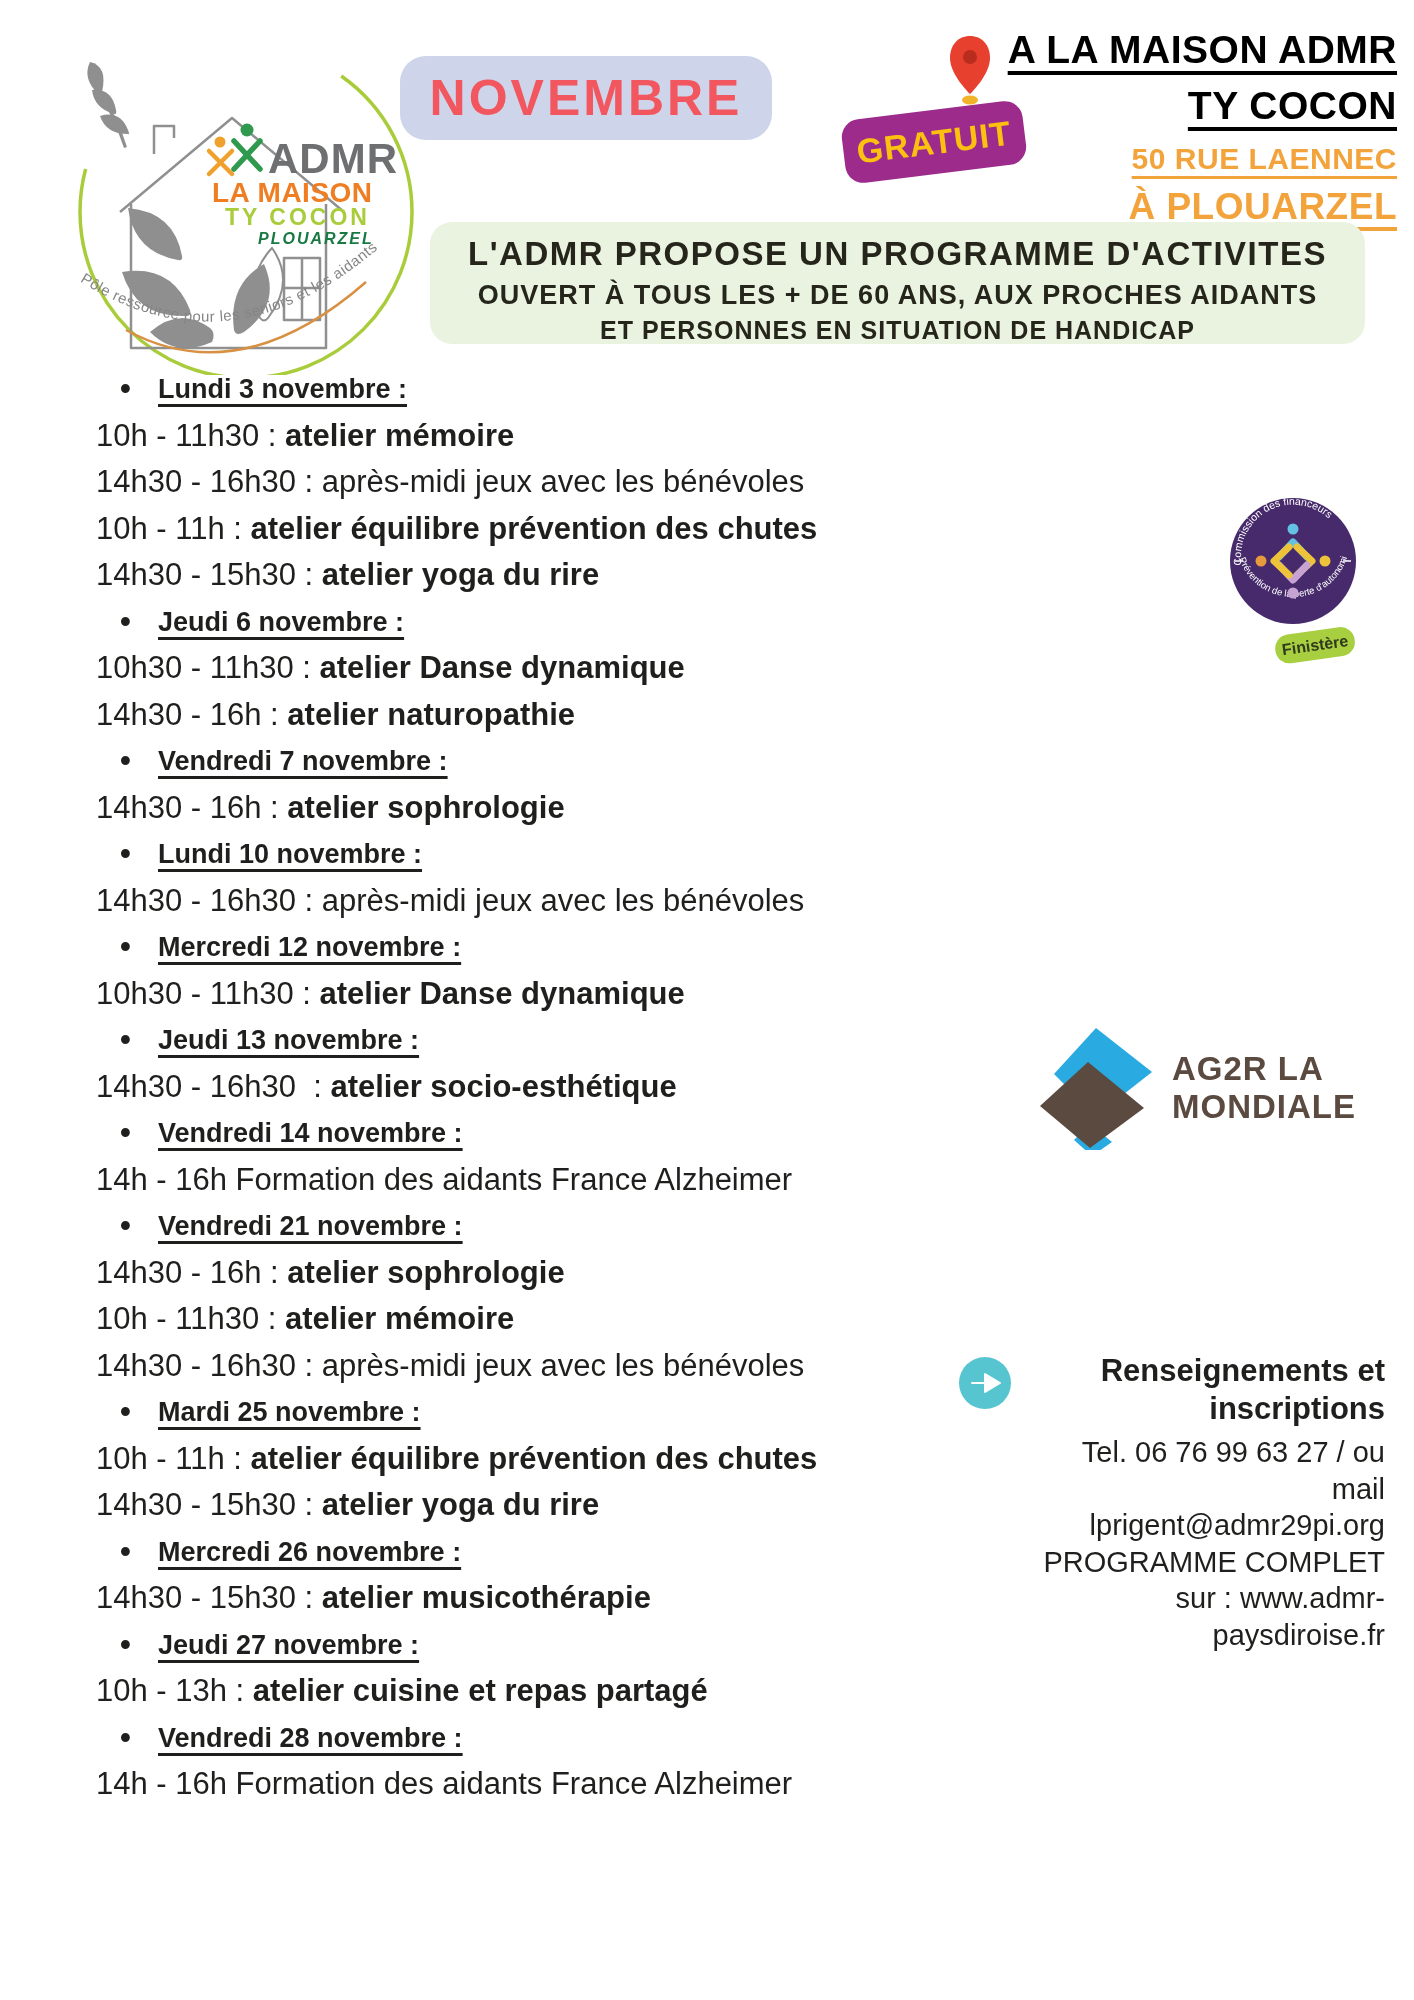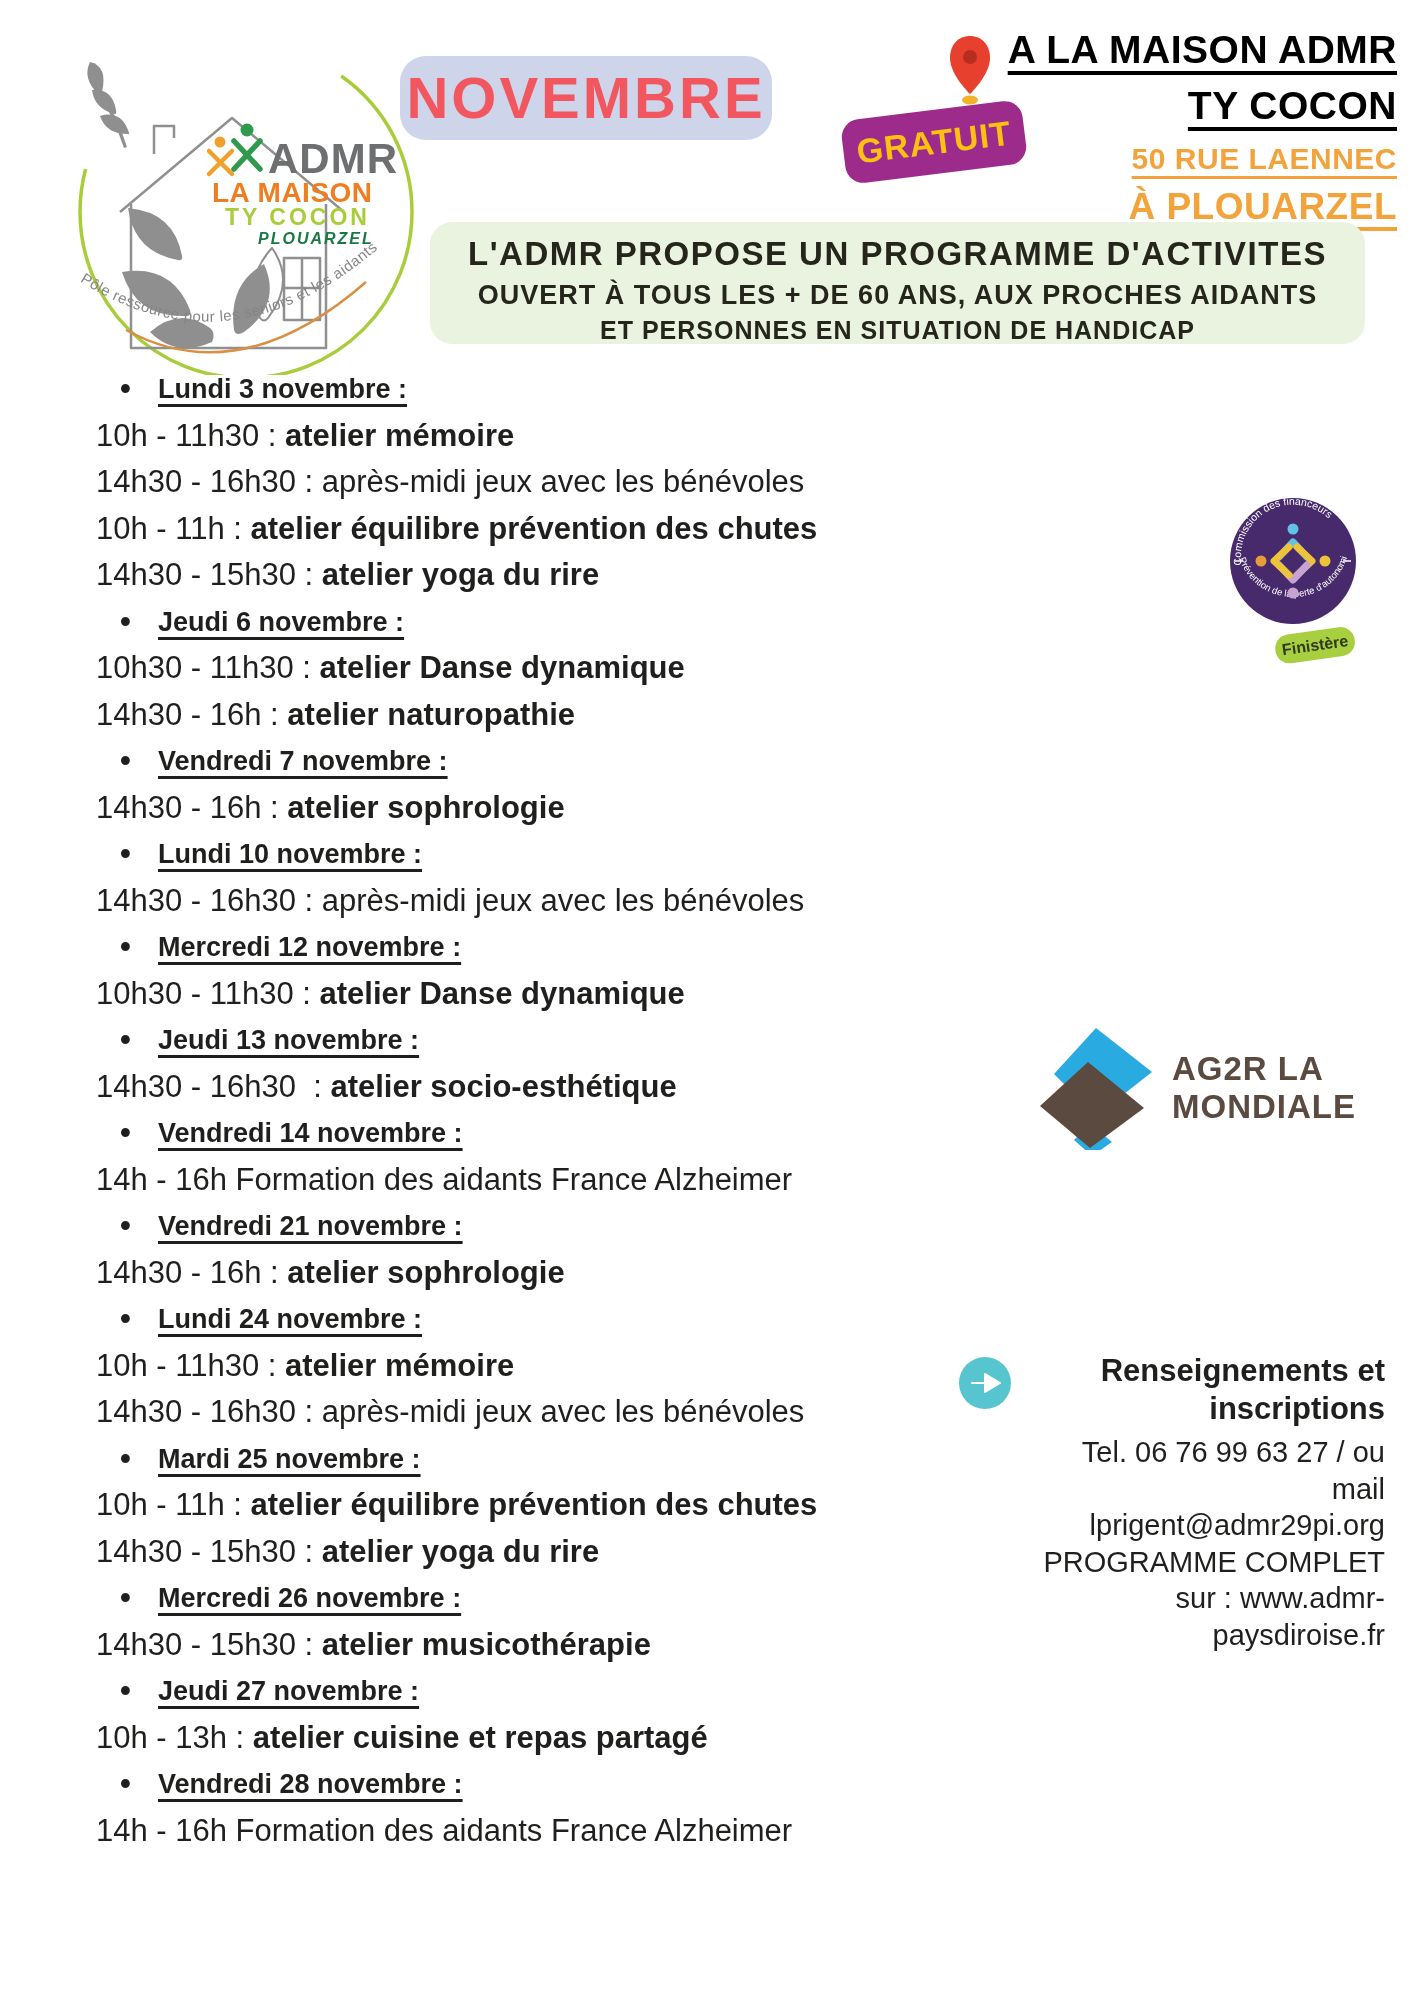--- a/index.html
+++ b/index.html
@@ -1,21 +1,21 @@
 <!DOCTYPE html>
 <html><head>
 <meta charset="utf-8">
 <style>
   html,body{margin:0;padding:0;}
   body{background:#ffffff;font-family:"Liberation Sans", sans-serif;}
   .page{position:relative;width:1414px;height:2000px;background:#ffffff;overflow:hidden;}
 
   
   .month-pill{position:absolute;left:400px;top:56px;width:372px;height:84px;border-radius:26px;
-    background:#ced4ea;text-align:center;line-height:84px;font-size:58px;font-weight:800;
+    background:#ced4ea;text-align:center;line-height:84px;font-size:50px;font-weight:800;
     letter-spacing:3px;color:#f2575f;}
   .gratuit-pill{position:absolute;left:843px;top:110px;width:182px;height:64px;border-radius:18px;
     background:#9c2b8c;transform:rotate(-7deg);text-align:center;line-height:64px;font-size:34px;
     font-weight:800;letter-spacing:1px;color:#fcc011;}
   .location{position:absolute;left:947px;top:28px;width:450px;text-align:right;font-weight:800;}
   .location .l1,.location .l2{font-size:39px;color:#000000;text-decoration:underline;
     text-decoration-thickness:3.5px;text-underline-offset:8px;letter-spacing:0.5px;}
   .location .l1{margin-bottom:12px;}
   .location .l2{margin-bottom:14px;}
   .location .l3{font-size:30px;color:#f2a33c;text-decoration:underline;text-decoration-thickness:3px;
@@ -135,21 +135,20 @@
       <div class="date-line"><span class="date-text">Lundi 10 novembre :</span></div>
       <div class="slot-line"><span class="time">14h30 - 16h30 : </span><span class="activity">après-midi jeux avec les bénévoles</span></div>
       <div class="date-line"><span class="date-text">Mercredi 12 novembre :</span></div>
       <div class="slot-line"><span class="time">10h30 - 11h30 : </span><span class="activity strong">atelier Danse dynamique</span></div>
       <div class="date-line"><span class="date-text">Jeudi 13 novembre :</span></div>
       <div class="slot-line"><span class="time">14h30 - 16h30  : </span><span class="activity strong">atelier socio-esthétique</span></div>
       <div class="date-line"><span class="date-text">Vendredi 14 novembre :</span></div>
       <div class="slot-line"><span class="time">14h - 16h </span><span class="activity">Formation des aidants France Alzheimer</span></div>
       <div class="date-line"><span class="date-text">Vendredi 21 novembre :</span></div>
       <div class="slot-line"><span class="time">14h30 - 16h : </span><span class="activity strong">atelier sophrologie</span></div>
-      <div class="date-line"><span class="date-text">Lundi 24 novembre : </span></div>
       <div class="slot-line"><span class="time">10h - 11h30 : </span><span class="activity strong">atelier mémoire</span></div>
       <div class="slot-line"><span class="time">14h30 - 16h30 : </span><span class="activity">après-midi jeux avec les bénévoles</span></div>
       <div class="date-line"><span class="date-text">Mardi 25 novembre :</span></div>
       <div class="slot-line"><span class="time">10h - 11h : </span><span class="activity strong">atelier équilibre prévention des chutes</span></div>
       <div class="slot-line"><span class="time">14h30 - 15h30 : </span><span class="activity strong">atelier yoga du rire</span></div>
       <div class="date-line"><span class="date-text">Mercredi 26 novembre :</span></div>
       <div class="slot-line"><span class="time">14h30 - 15h30 : </span><span class="activity strong">atelier musicothérapie</span></div>
       <div class="date-line"><span class="date-text">Jeudi 27 novembre :</span></div>
       <div class="slot-line"><span class="time">10h - 13h : </span><span class="activity strong">atelier cuisine et repas partagé</span></div>
       <div class="date-line"><span class="date-text">Vendredi 28 novembre :</span></div>

